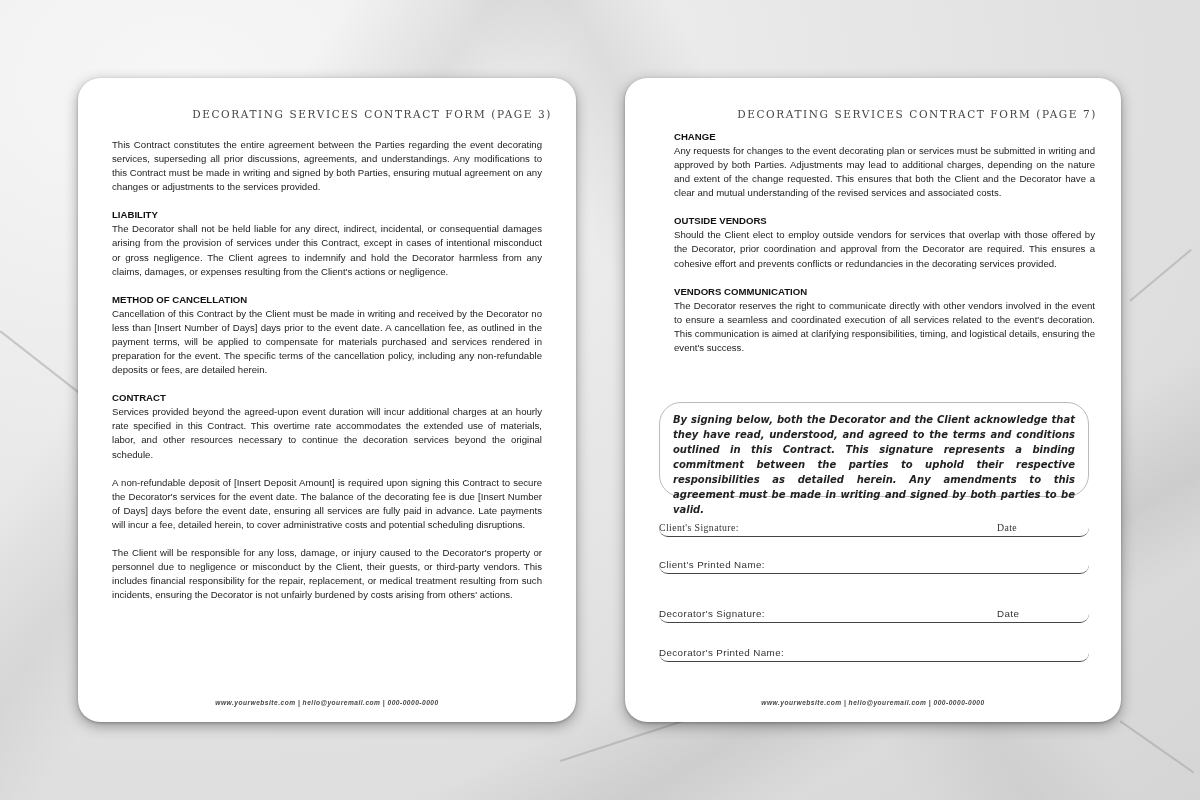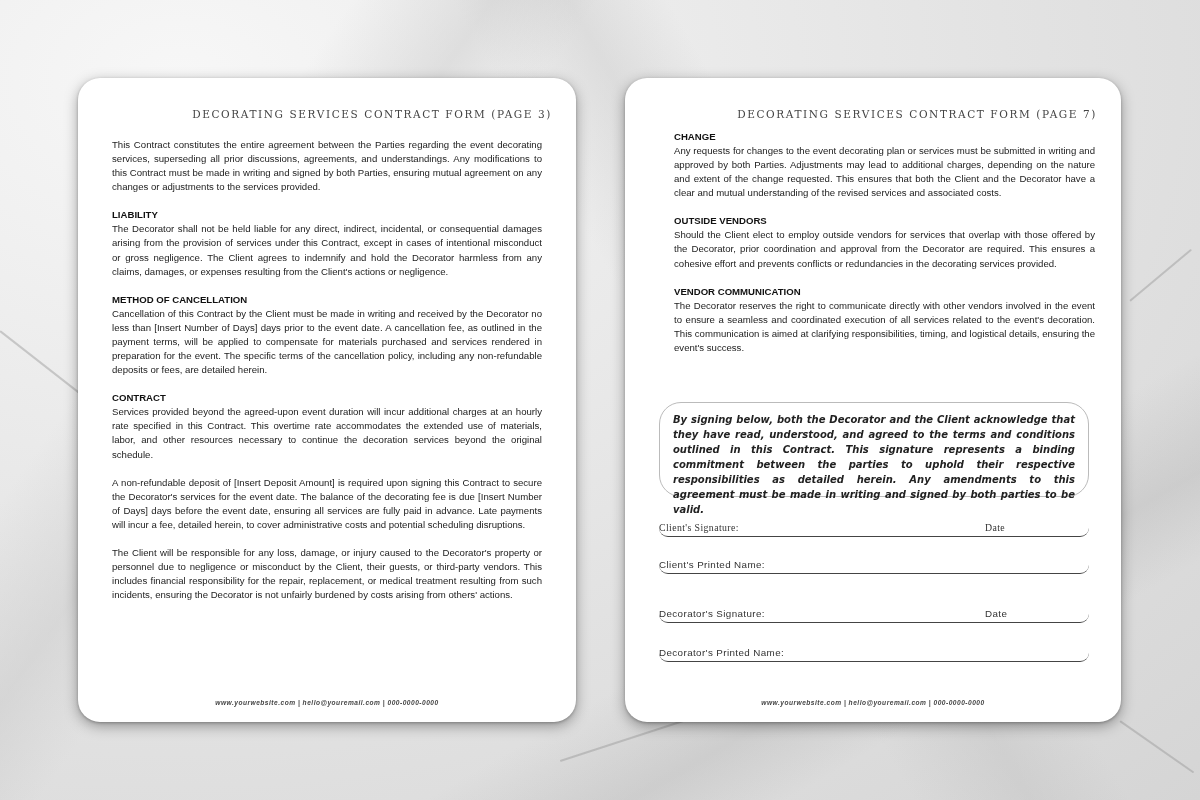--- a/index.html
+++ b/index.html
@@ -77,21 +77,21 @@
     position: absolute;
     left: 34px;
     width: 430px;
     height: 18px;
     border-bottom: 1px solid #444;
     font-size: 9.8px;
     color: #333;
     letter-spacing: 0.4px;
   }
   .sig-line .label { position: absolute; left: 0; bottom: 3px; }
-  .sig-line .date { position: absolute; left: 326px; bottom: 3px; }
+  .sig-line .date { position: absolute; left: 338px; bottom: 3px; }
   .footer {
     position: absolute;
     bottom: 16px; left: 0; right: 0;
     text-align: center;
     font-size: 6.6px;
     font-style: italic;
     font-weight: bold;
     letter-spacing: 0.5px;
     color: #444;
   }
@@ -137,21 +137,21 @@
   <div class="content">
     <div class="section">
       <h2>CHANGE</h2>
       <p>Any requests for changes to the event decorating plan or services must be submitted in writing and approved by both Parties. Adjustments may lead to additional charges, depending on the nature and extent of the change requested. This ensures that both the Client and the Decorator have a clear and mutual understanding of the revised services and associated costs.</p>
     </div>
     <div class="section">
       <h2>OUTSIDE VENDORS</h2>
       <p>Should the Client elect to employ outside vendors for services that overlap with those offered by the Decorator, prior coordination and approval from the Decorator are required. This ensures a cohesive effort and prevents conflicts or redundancies in the decorating services provided.</p>
     </div>
     <div class="section">
-      <h2>VENDOR COMMUNICATION</h2>
+      <h2>VENDORS COMMUNICATION</h2>
       <p>The Decorator reserves the right to communicate directly with other vendors involved in the event to ensure a seamless and coordinated execution of all services related to the event's decoration. This communication is aimed at clarifying responsibilities, timing, and logistical details, ensuring the event's success.</p>
     </div>
   </div>
 
   <div class="notice-box">
     <p>By signing below, both the Decorator and the Client acknowledge that they have read, understood, and agreed to the terms and conditions outlined in this Contract. This signature represents a binding commitment between the parties to uphold their respective responsibilities as detailed herein. Any amendments to this agreement must be made in writing and signed by both parties to be valid.</p>
   </div>
 
   <div class="sig-line" style="top:441px;font-family:Liberation Serif, serif;">
     <span class="label">Client's Signature:</span>

